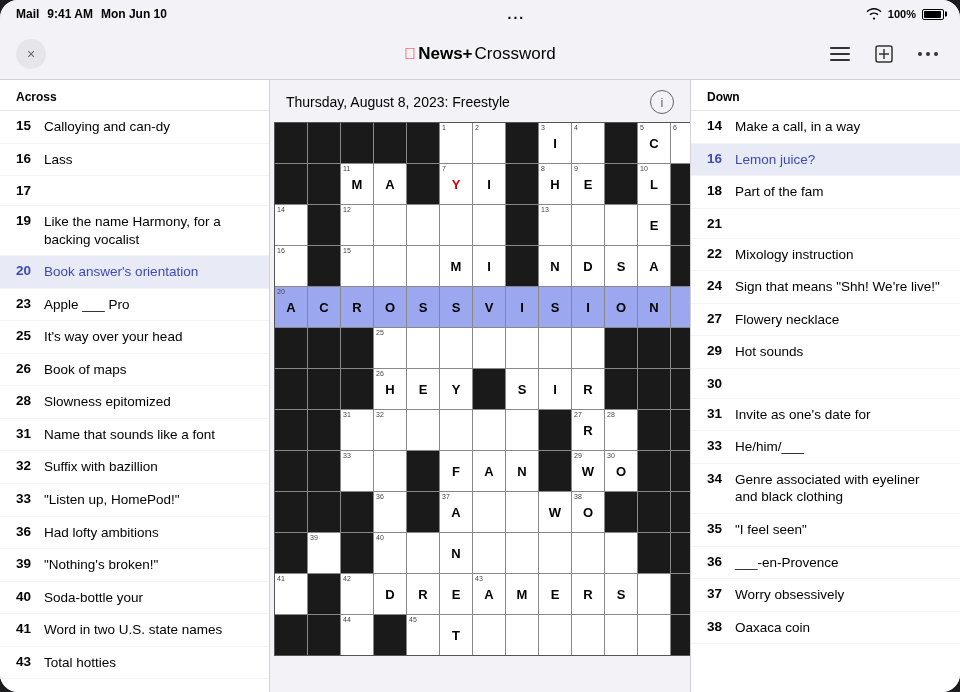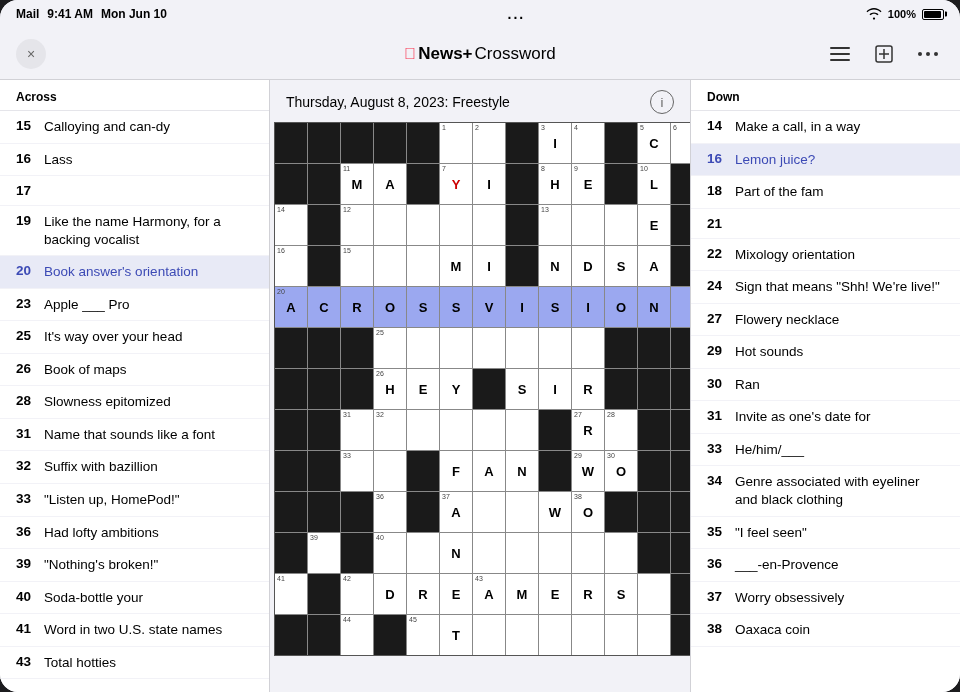--- a/index.html
+++ b/index.html
@@ -730,37 +730,36 @@
           </div>
           <div class="clue-item">
             <span class="clue-number">18</span>
             <span class="clue-text">Part of the fam</span>
           </div>
           <div class="clue-item">
             <span class="clue-number">21</span>
           </div>
           <div class="clue-item">
             <span class="clue-number">22</span>
-            <span class="clue-text">Mixology orientation</span>
+            <span class="clue-text">Mixology instruction</span>
           </div>
           <div class="clue-item">
             <span class="clue-number">24</span>
             <span class="clue-text">Sign that means "Shh! We're live!"</span>
           </div>
           <div class="clue-item">
             <span class="clue-number">27</span>
             <span class="clue-text">Flowery necklace</span>
           </div>
           <div class="clue-item">
             <span class="clue-number">29</span>
             <span class="clue-text">Hot sounds</span>
           </div>
           <div class="clue-item">
             <span class="clue-number">30</span>
-            <span class="clue-text">Ran</span>
           </div>
           <div class="clue-item">
             <span class="clue-number">31</span>
             <span class="clue-text">Invite as one's date for</span>
           </div>
           <div class="clue-item">
             <span class="clue-number">33</span>
             <span class="clue-text">He/him/___</span>
           </div>
           <div class="clue-item">

